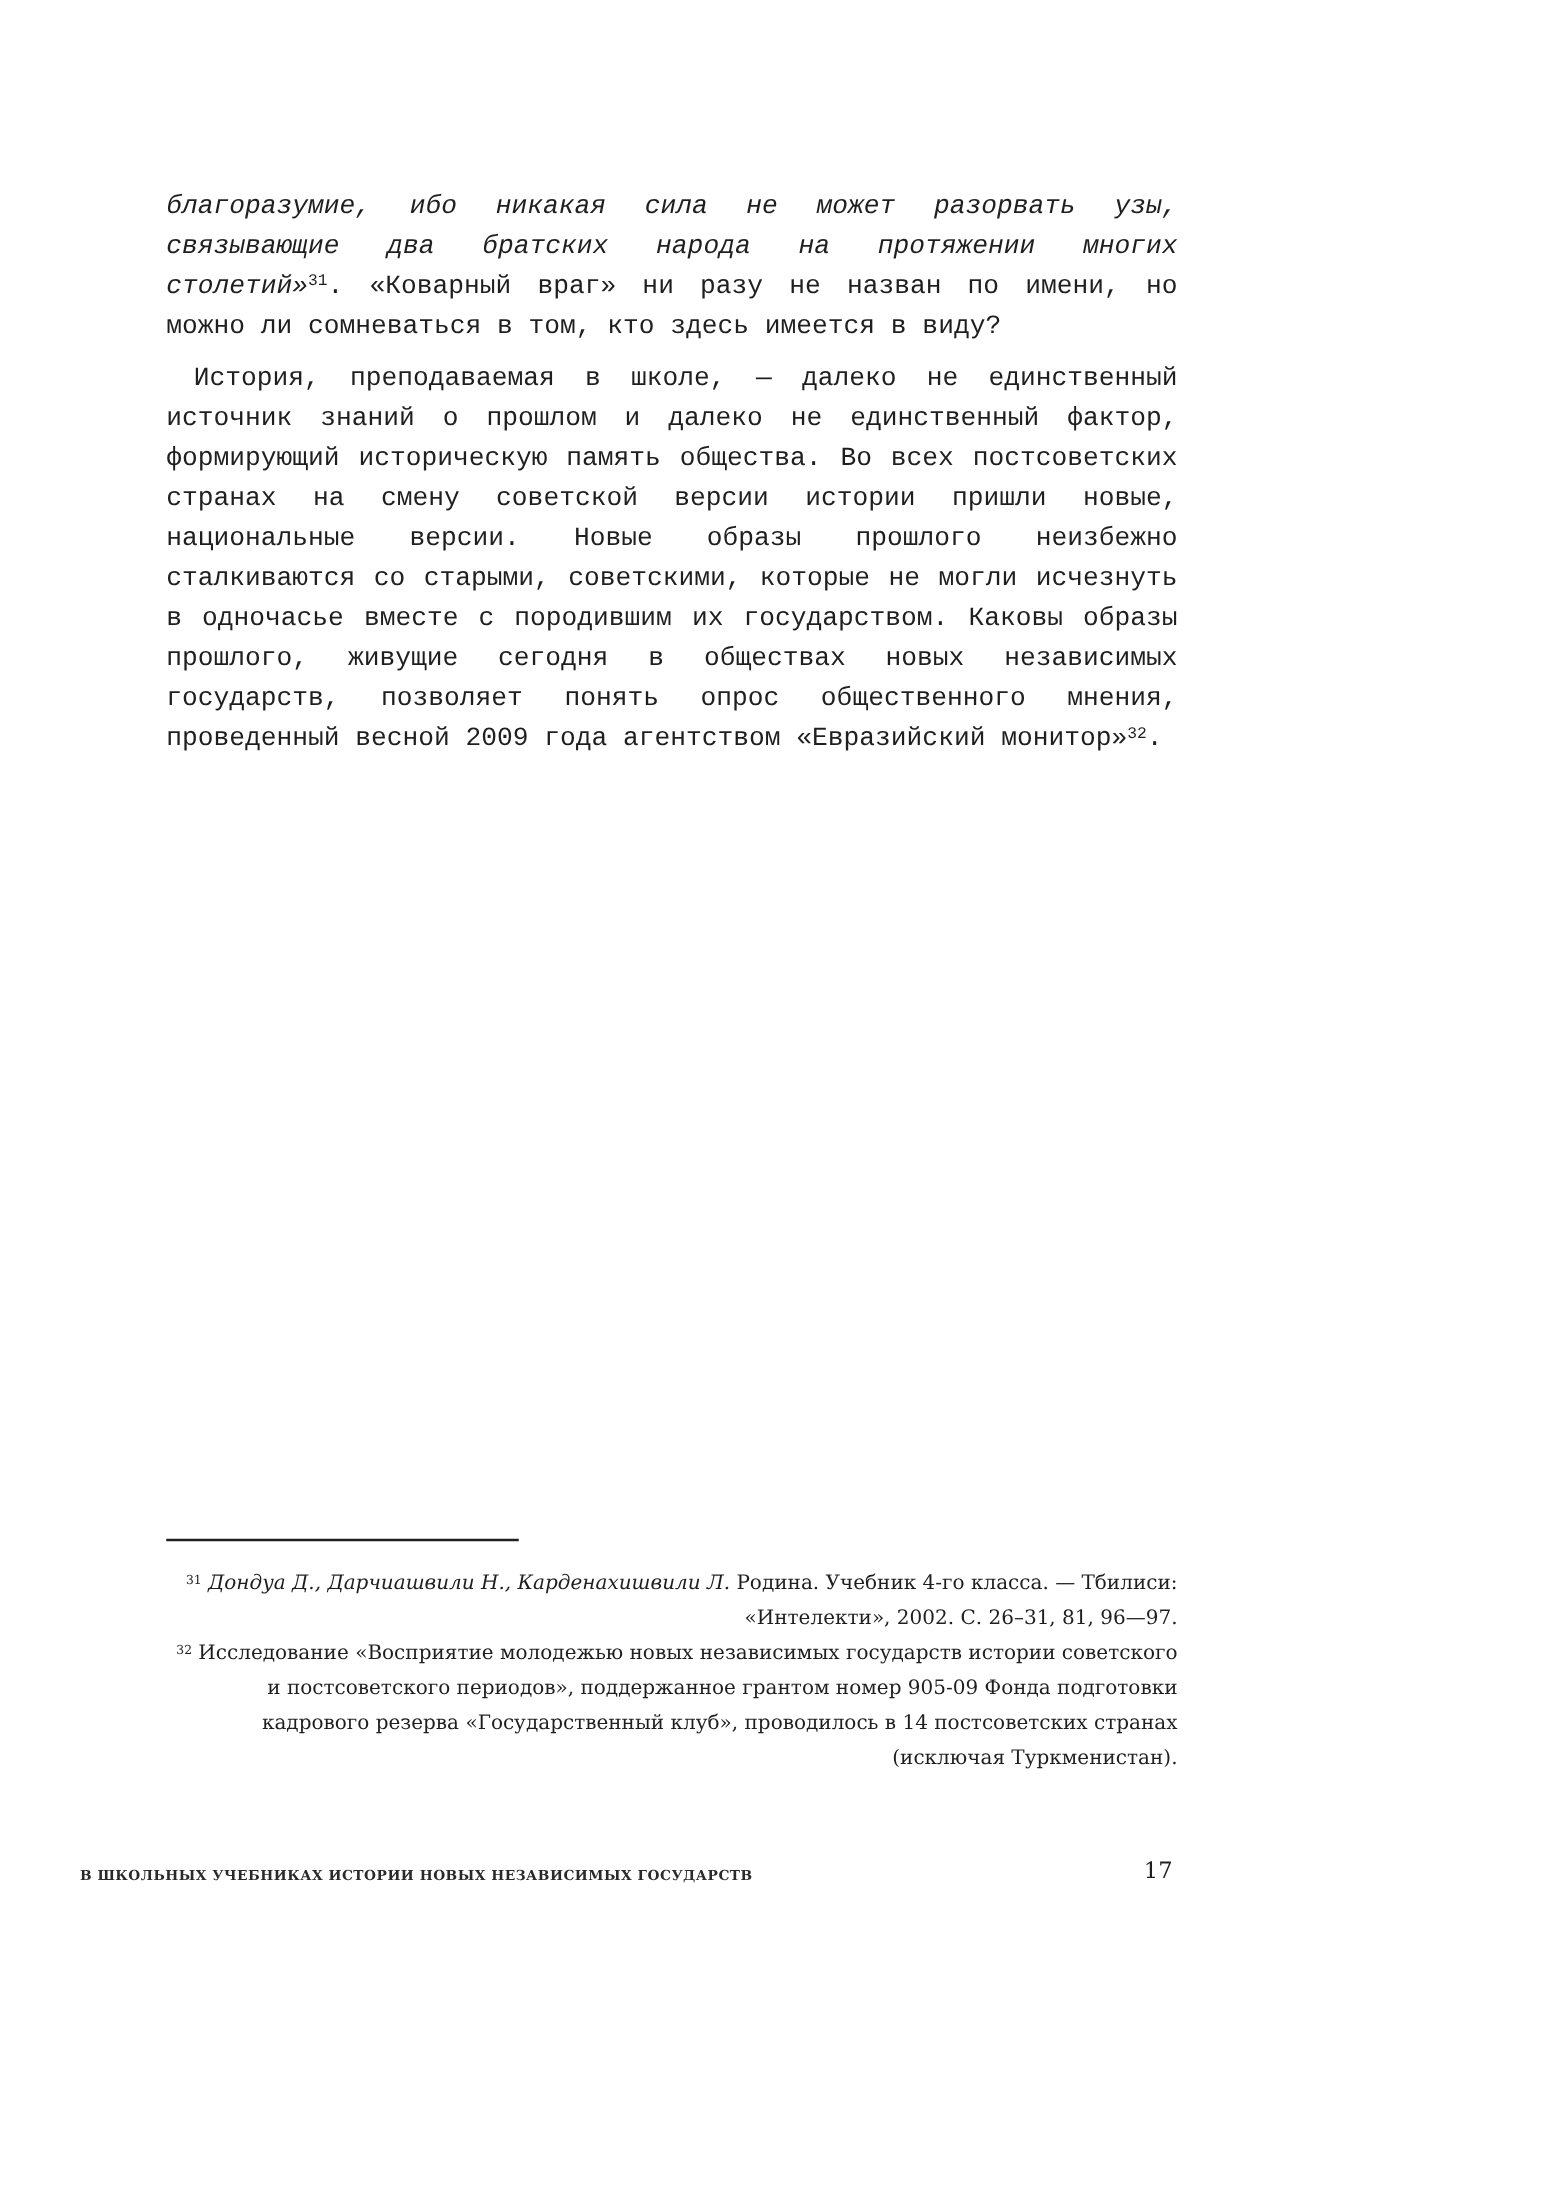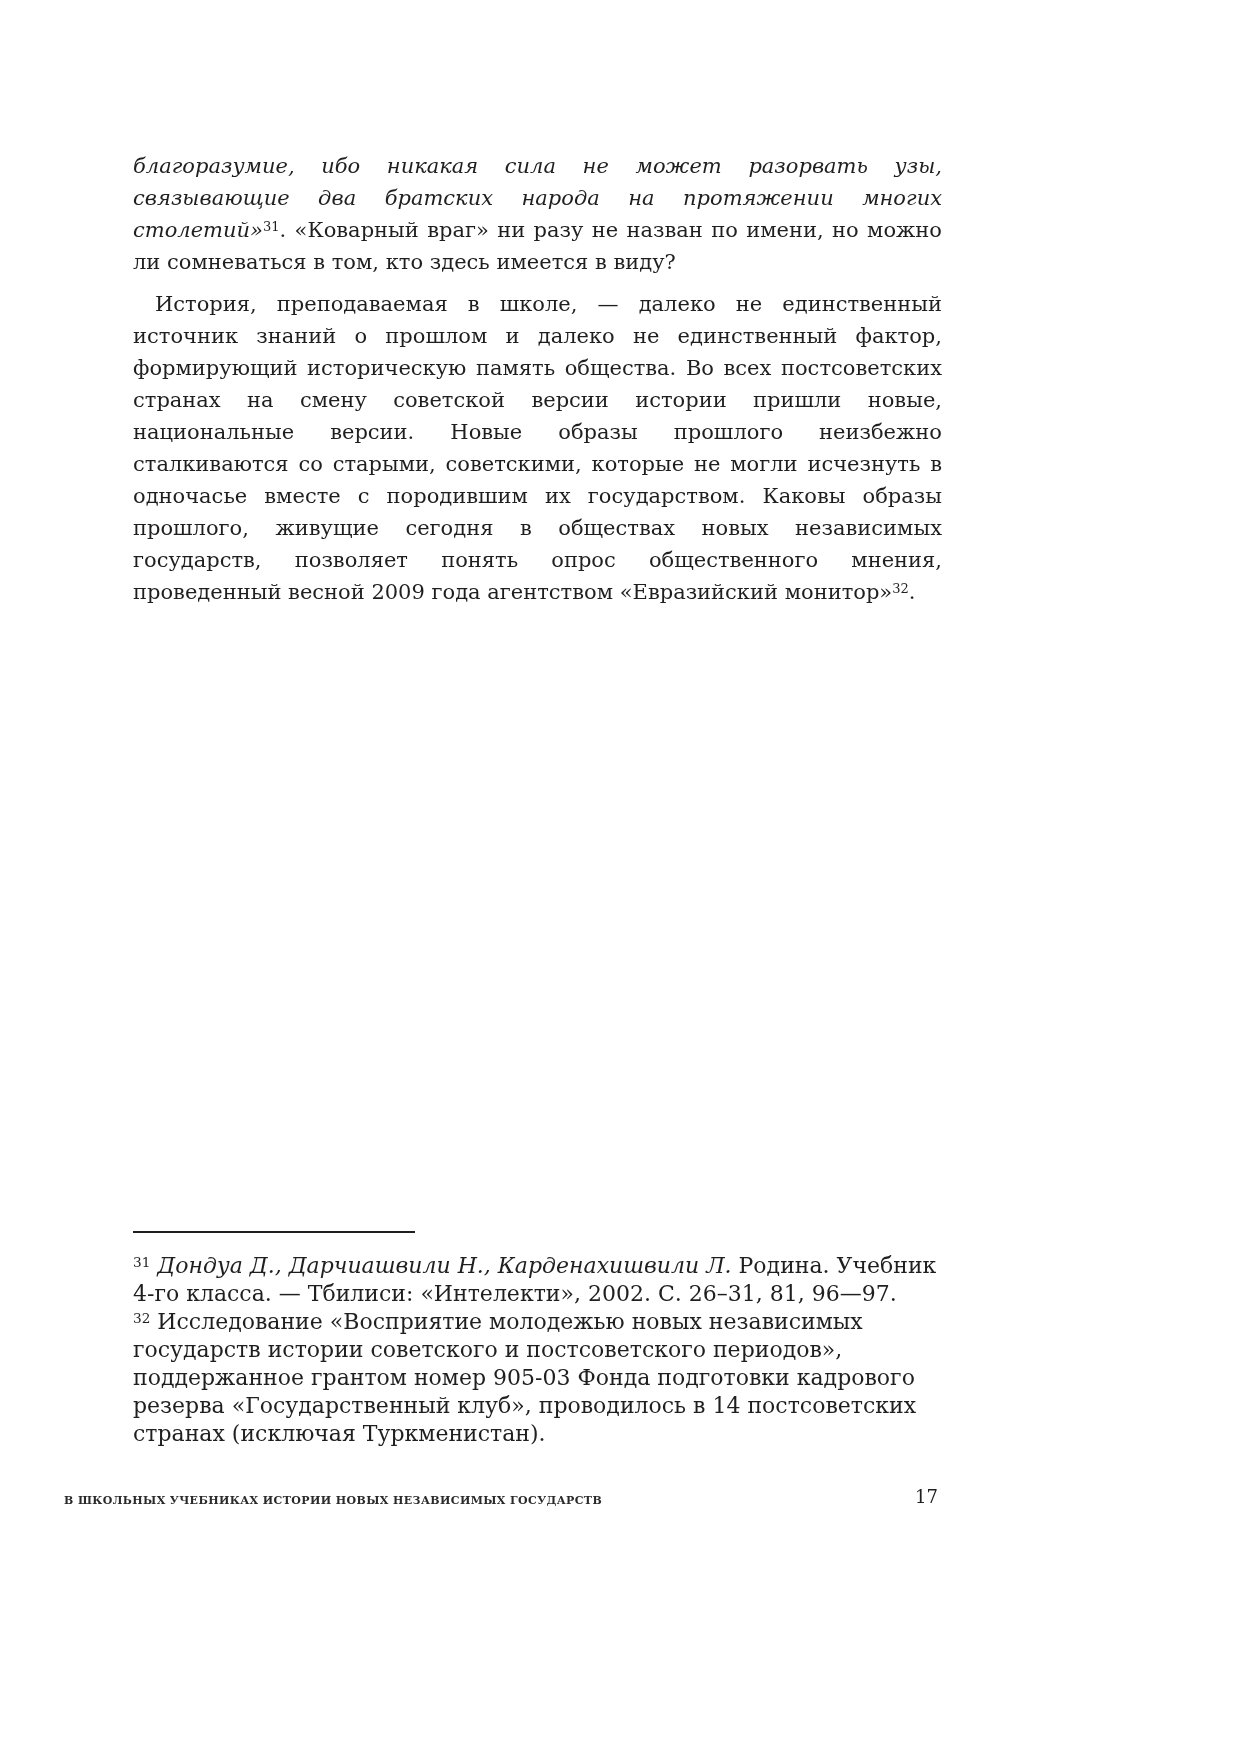--- a/index.html
+++ b/index.html
@@ -21,21 +21,21 @@
   .body-text {
     position: absolute;
     left: 133px;
     top: 150px;
     width: 809px;
     font-size: 21px;
     line-height: 32px;
     text-align: justify;
     color: #1f1f1f;
   }
-  .body-text p { margin: 0 0 10px 0; }
+  .body-text p { margin: 0 0 10px 0; font-family: Liberation Mono, monospace; }
   .body-text p.indent { text-indent: 22px; }
   .seg-italic { font-style: italic; }
   sup {
     font-size: 0.62em;
     line-height: 0;
     position: relative;
     top: -0.45em;
     vertical-align: baseline;
     font-style: normal;
   }
@@ -45,23 +45,23 @@
     top: 1231px;
     width: 809px;
   }
   .footnote-rule {
     border: none;
     border-top: 2px solid #1f1f1f;
     width: 282px;
     margin: 0 0 19px 0;
   }
   .footnotes {
-    font-size: 22px;
+    font-size: 16px;
     line-height: 28px;
-    text-align: left;
+    text-align: right;
     color: #1f1f1f;
   }
   .footnotes p { margin: 0; }
   .footer-title {
     position: absolute;
     left: 64px;
     top: 1494px;
     font-size: 11px;
     font-weight: bold;
     letter-spacing: 0.4px;
@@ -82,21 +82,21 @@
 
   <div class="body-text">
       <p><span class="seg-italic">благоразумие, ибо никакая сила не может разорвать узы, связывающие два братских народа на протяжении многих столетий»</span><sup>31</sup><span>. «Коварный враг» ни разу не назван по имени, но можно ли сомневаться в том, кто здесь имеется в виду?</span></p>
       <p class="indent"><span>История, преподаваемая в школе, — далеко не единственный источник знаний о прошлом и далеко не единственный фактор, формирующий историческую память общества. Во всех постсоветских странах на смену советской версии истории пришли новые, национальные версии. Новые образы прошлого неизбежно сталкиваются со старыми, советскими, которые не могли исчезнуть в одночасье вместе с породившим их государством. Каковы образы прошлого, живущие сегодня в обществах новых независимых государств, позволяет понять опрос общественного мнения, проведенный весной 2009 года агентством «Евразийский монитор»</span><sup>32</sup><span>.</span></p>
     </div>
 
   <div class="footnote-area">
     <hr class="footnote-rule">
     <div class="footnotes">
         <p><sup>31</sup><span class="seg-italic"> Дондуа Д., Дарчиашвили Н., Карденахишвили Л.</span><span> Родина. Учебник 4-го класса. — Тбилиси: «Интелекти», 2002. С. 26–31, 81, 96—97.</span></p>
-        <p><sup>32</sup><span> Исследование «Восприятие молодежью новых независимых государств истории советского и постсоветского периодов», поддержанное грантом номер 905-03 Фонда подготовки кадрового резерва «Государственный клуб», проводилось в 14 постсоветских странах (исключая Туркменистан).</span></p>
+        <p><sup>32</sup><span> Исследование «Восприятие молодежью новых независимых государств истории советского и постсоветского периодов», поддержанное грантом номер 905-09 Фонда подготовки кадрового резерва «Государственный клуб», проводилось в 14 постсоветских странах (исключая Туркменистан).</span></p>
       </div>
   </div>
 
   <div class="footer-title">В ШКОЛЬНЫХ УЧЕБНИКАХ ИСТОРИИ НОВЫХ НЕЗАВИСИМЫХ ГОСУДАРСТВ</div>
 
   <div class="footer-page-number">17</div>
 
 </div>
 
 </body></html>

